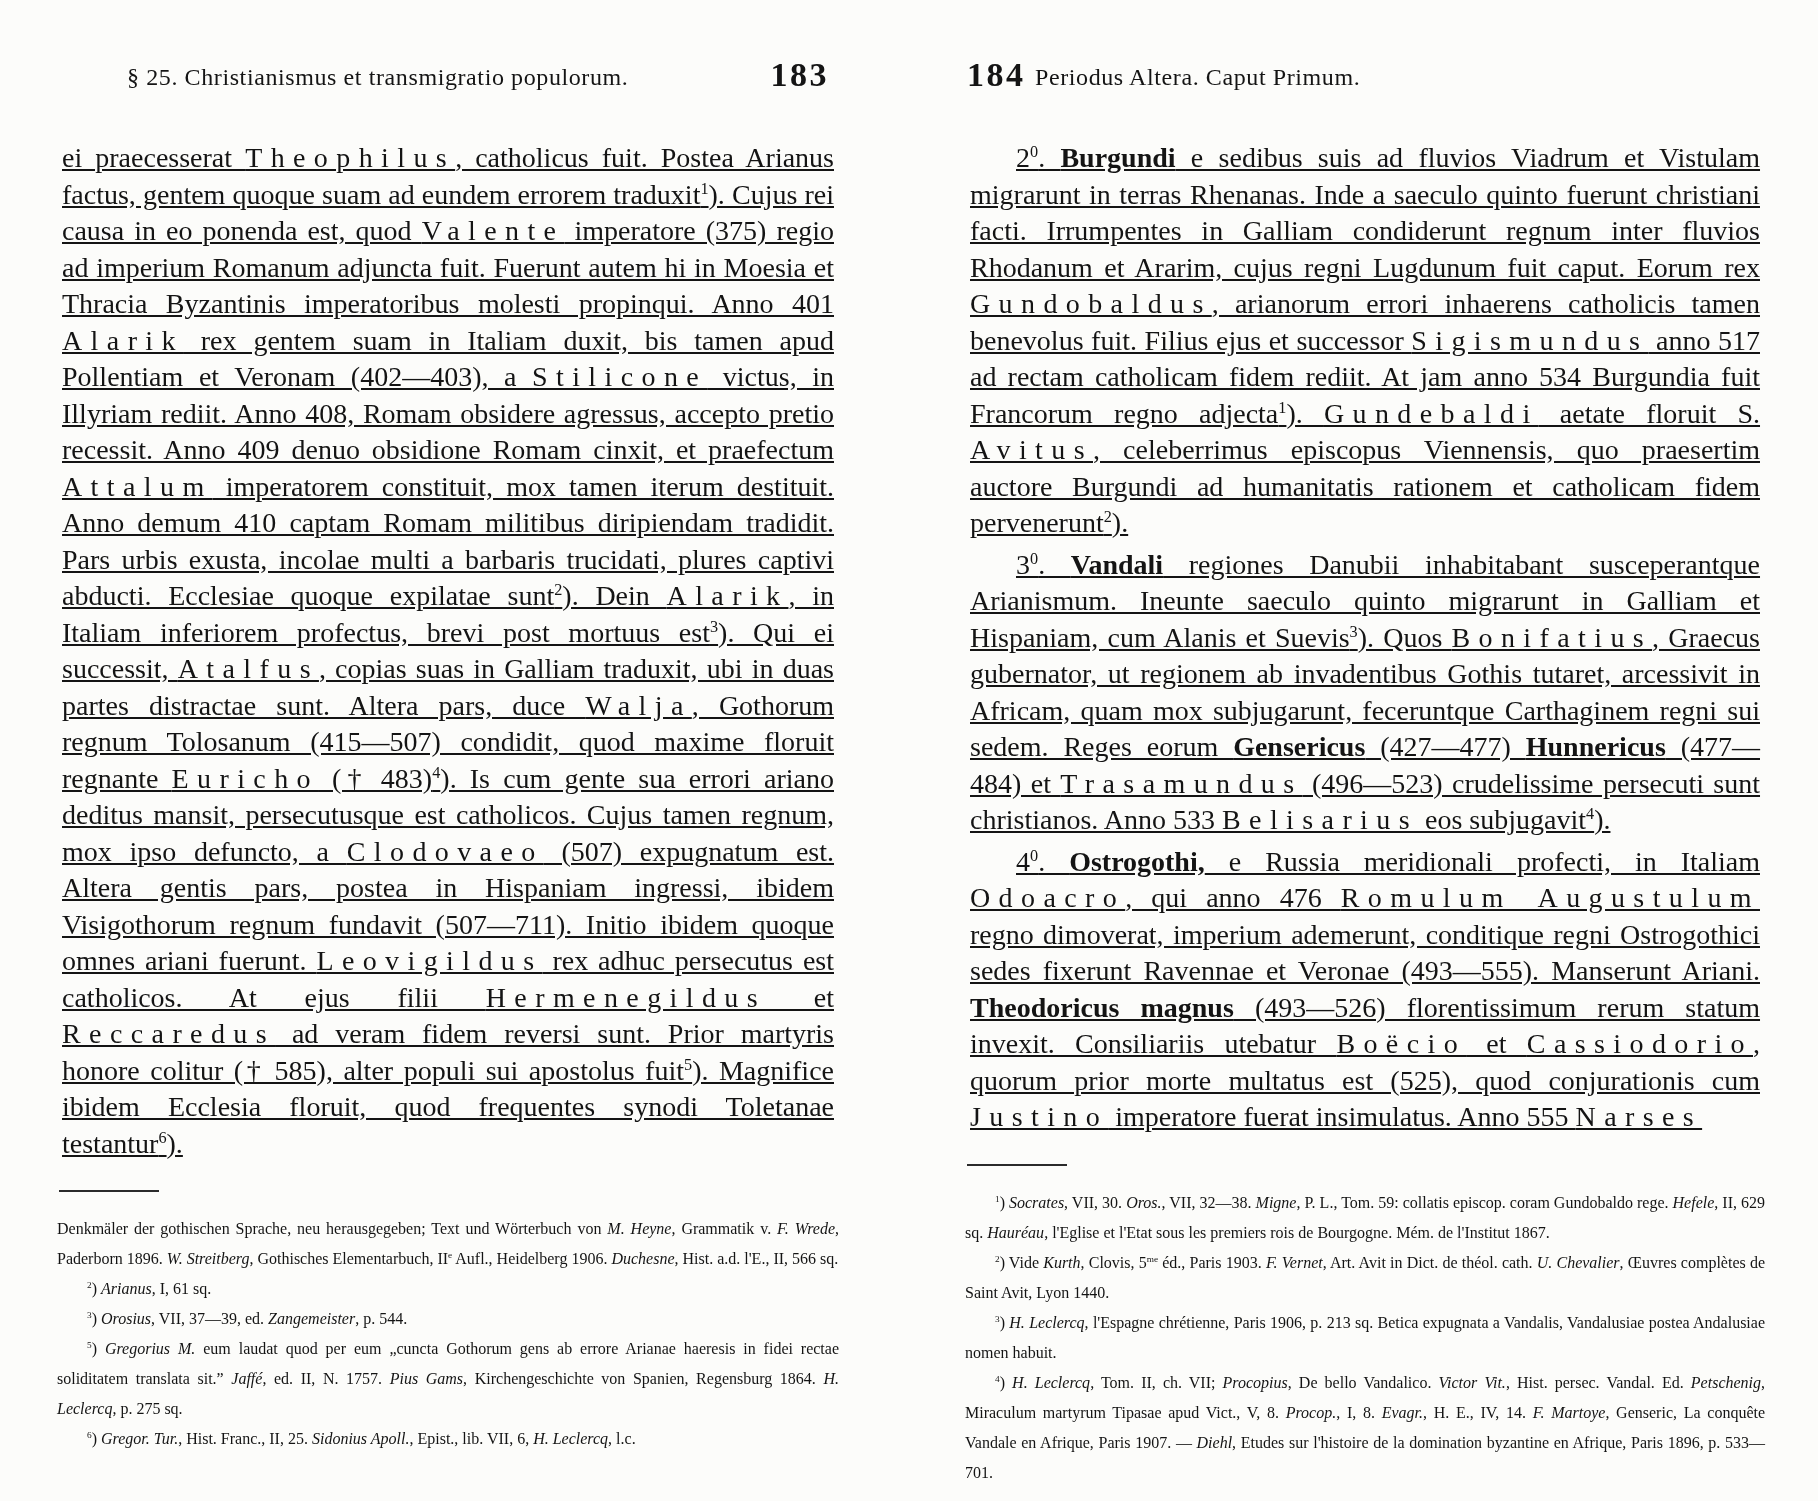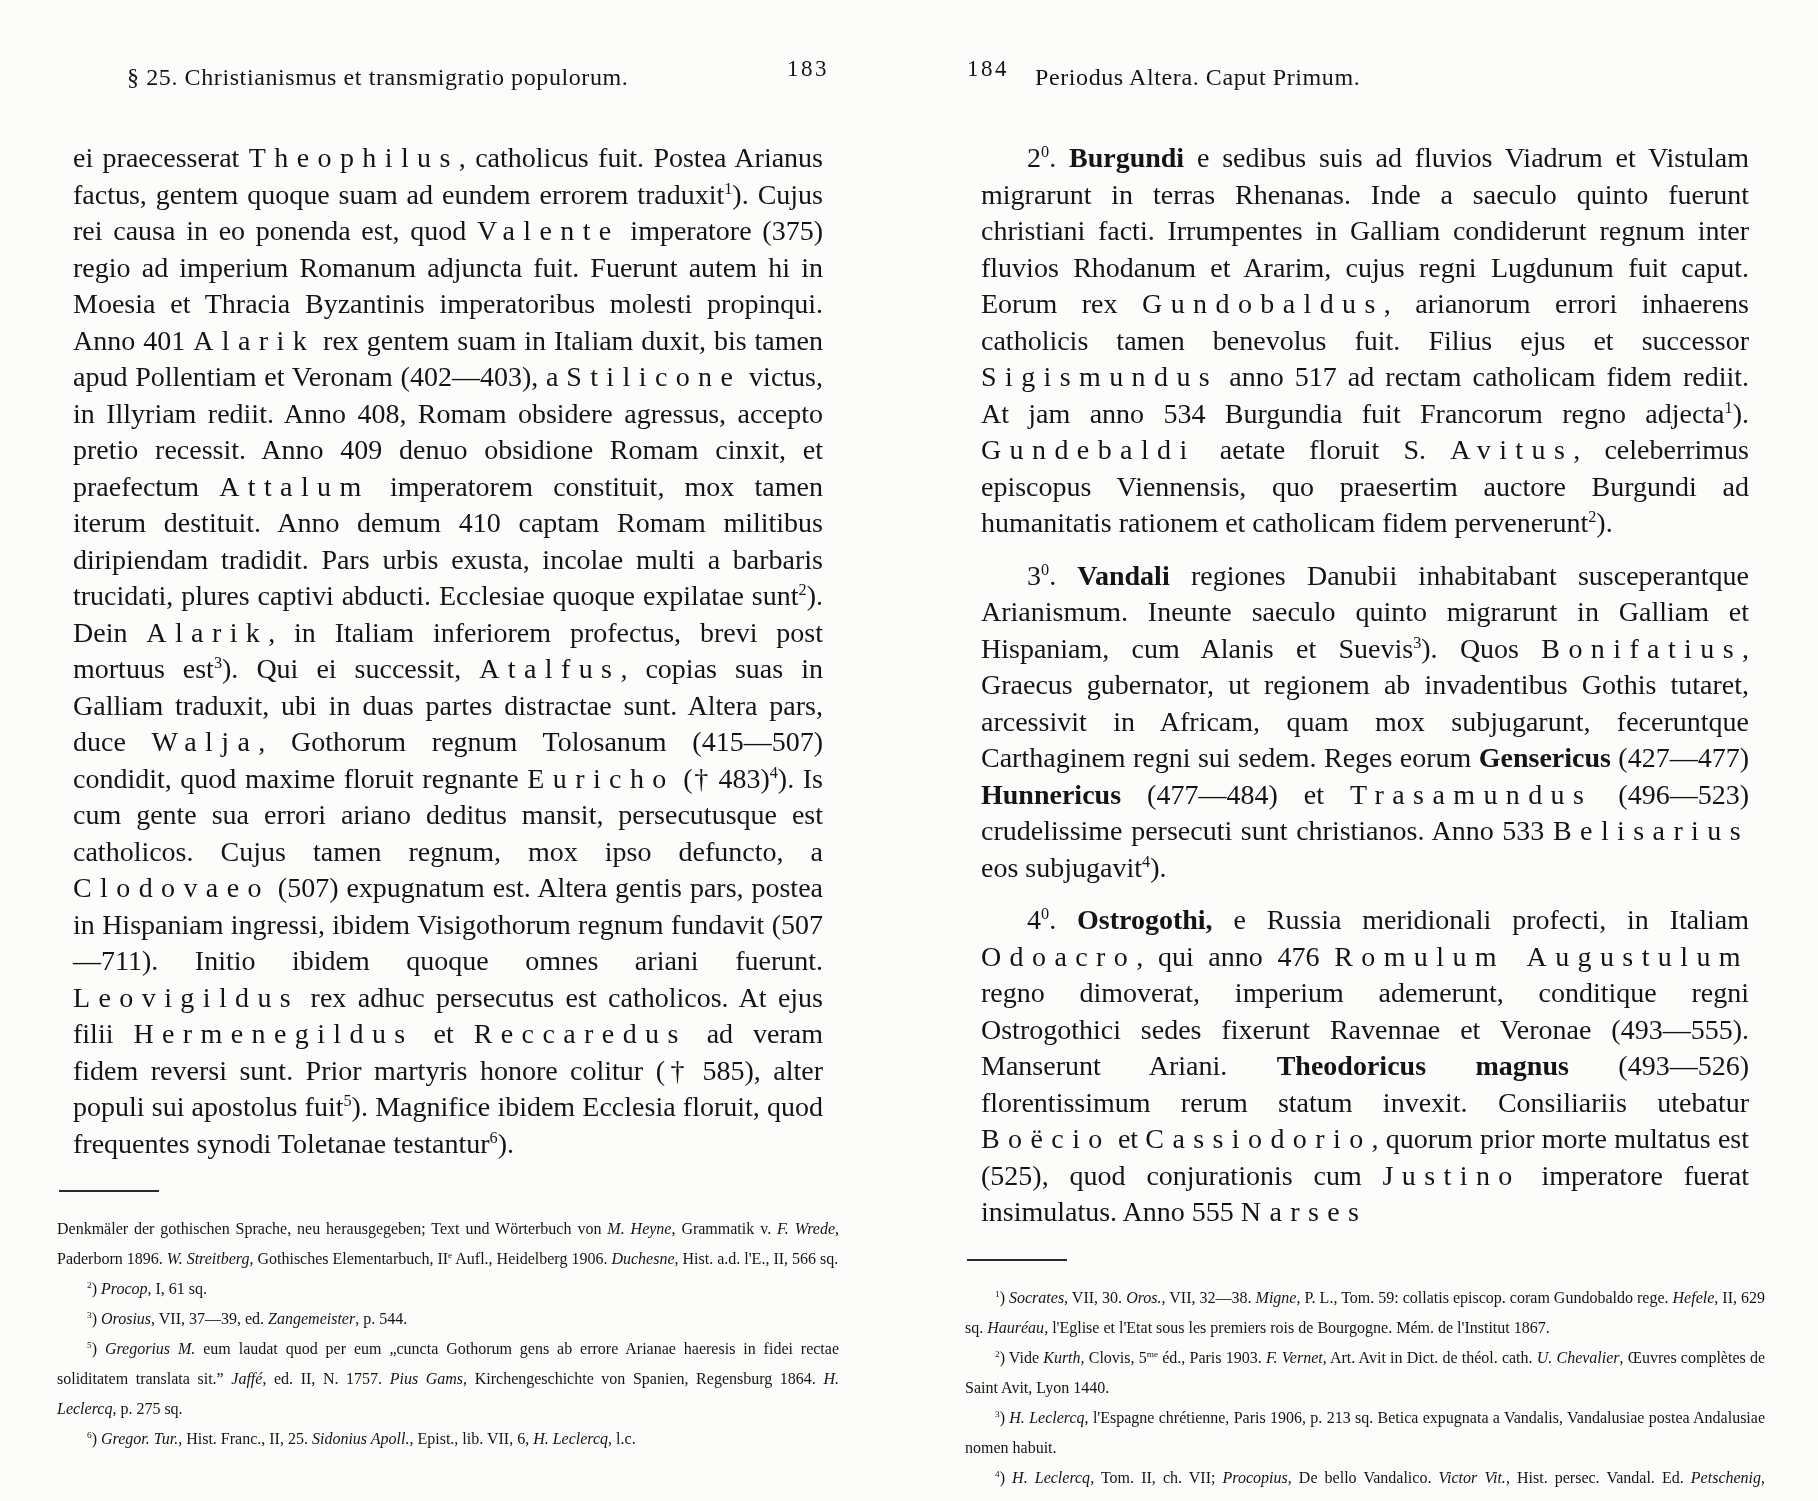--- a/index.html
+++ b/index.html
@@ -29,32 +29,33 @@
     letter-spacing: 0.6px;
     white-space: nowrap;
   }
   .header-title {
     text-align: left;
     padding: 4px 70px 0 70px;
   }
   .page-number {
     position: absolute;
     top: -4px;
-    font-size: 23px;
+    font-size: 34px;
     letter-spacing: 2.5px;
+    font-weight: bold;
   }
   .page-left  .page-number { right: 10px; }
   .page-right .page-number { left: 2px; }
 
   .body-text {
     font-size: 28px;
     line-height: 36.5px;
     text-align: justify;
   }
-  .para { margin: 16px; }
+  .para { margin: 5px; text-decoration: underline; }
   .para.indent { text-indent: 46px; }
 
   .run-sp  { letter-spacing: 0.30em; }
   .run-b   { font-weight: bold; }
   .run-i   { font-style: italic; }
   .run-sup { vertical-align: super; font-size: 0.58em; line-height: 0; letter-spacing: 0; }
 
   .footnote-rule {
     width: 100px;
     border: 0;
@@ -78,21 +79,21 @@
     <div class="page-header">
       <div class="header-title">§ 25. Christianismus et transmigratio populorum.</div>
       <div class="page-number">183</div>
     </div>
     <div class="body-text">
         <p class="para"><span>ei praecesserat </span><span class="run-sp">Theophilus</span><span>, catholicus fuit. Postea Arianus factus, gentem quoque suam ad eundem errorem traduxit</span><span class="run-sup">1</span><span>). Cujus rei causa in eo ponenda est, quod </span><span class="run-sp">Valente</span><span> imperatore (375) regio ad imperium Romanum adjuncta fuit. Fuerunt autem hi in Moesia et Thracia Byzantinis imperatoribus molesti propinqui. Anno 401 </span><span class="run-sp">Alarik</span><span> rex gentem suam in Italiam duxit, bis tamen apud Pollentiam et Veronam (402—403), a </span><span class="run-sp">Stilicone</span><span> victus, in Illyriam rediit. Anno 408, Romam obsidere agressus, accepto pretio recessit. Anno 409 denuo obsidione Romam cinxit, et praefectum </span><span class="run-sp">Attalum</span><span> imperatorem constituit, mox tamen iterum destituit. Anno demum 410 captam Romam militibus diripiendam tradidit. Pars urbis exusta, incolae multi a barbaris trucidati, plures captivi abducti. Ecclesiae quoque expilatae sunt</span><span class="run-sup">2</span><span>). Dein </span><span class="run-sp">Alarik</span><span>, in Italiam inferiorem profectus, brevi post mortuus est</span><span class="run-sup">3</span><span>). Qui ei successit, </span><span class="run-sp">Atalfus</span><span>, copias suas in Galliam traduxit, ubi in duas partes distractae sunt. Altera pars, duce </span><span class="run-sp">Walja</span><span>, Gothorum regnum Tolosanum (415—507) condidit, quod maxime floruit regnante </span><span class="run-sp">Euricho</span><span> († 483)</span><span class="run-sup">4</span><span>). Is cum gente sua errori ariano deditus mansit, persecutusque est catholicos. Cujus tamen regnum, mox ipso defuncto, a </span><span class="run-sp">Clodovaeo</span><span> (507) expugnatum est. Altera gentis pars, postea in Hispaniam ingressi, ibidem Visigothorum regnum fundavit (507—711). Initio ibidem quoque omnes ariani fuerunt. </span><span class="run-sp">Leovigildus</span><span> rex adhuc persecutus est catholicos. At ejus filii </span><span class="run-sp">Hermenegildus</span><span> et </span><span class="run-sp">Reccaredus</span><span> ad veram fidem reversi sunt. Prior martyris honore colitur († 585), alter populi sui apostolus fuit</span><span class="run-sup">5</span><span>). Magnifice ibidem Ecclesia floruit, quod frequentes synodi Toletanae testantur</span><span class="run-sup">6</span><span>).</span></p>
       </div>
     <hr class="footnote-rule">
     <div class="footnotes">
         <p class="fn"><span>Denkmäler der gothischen Sprache, neu herausgegeben; Text und Wörterbuch von </span><span class="run-i">M. Heyne</span><span>, Grammatik v. </span><span class="run-i">F. Wrede</span><span>, Paderborn 1896. </span><span class="run-i">W. Streitberg</span><span>, Gothisches Elementarbuch, II</span><span class="run-sup">e</span><span> Aufl., Heidelberg 1906. </span><span class="run-i">Duchesne</span><span>, Hist. a.d. l'E., II, 566 sq.</span></p>
-        <p class="fn indent"><span class="run-sup">2</span><span>) </span><span class="run-i">Procop</span><span>, I, 61 sq.</span></p>
+        <p class="fn indent"><span class="run-sup">2</span><span>) </span><span class="run-i">Arianus</span><span>, I, 61 sq.</span></p>
         <p class="fn indent"><span class="run-sup">3</span><span>) </span><span class="run-i">Orosius</span><span>, VII, 37—39, ed. </span><span class="run-i">Zangemeister</span><span>, p. 544.</span></p>
         <p class="fn indent"><span class="run-sup">5</span><span>) </span><span class="run-i">Gregorius M.</span><span> eum laudat quod per eum „cuncta Gothorum gens ab errore Arianae haeresis in fidei rectae soliditatem translata sit.” </span><span class="run-i">Jaffé</span><span>, ed. II, N. 1757. </span><span class="run-i">Pius Gams</span><span>, Kirchengeschichte von Spanien, Regensburg 1864. </span><span class="run-i">H. Leclercq</span><span>, p. 275 sq.</span></p>
         <p class="fn indent"><span class="run-sup">6</span><span>) </span><span class="run-i">Gregor. Tur.</span><span>, Hist. Franc., II, 25. </span><span class="run-i">Sidonius Apoll.</span><span>, Epist., lib. VII, 6, </span><span class="run-i">H. Leclercq</span><span>, l.c.</span></p>
       </div>
   </div>
 
   <div class="page page-right">
     <div class="page-header">
       <div class="header-title">Periodus Altera. Caput Primum.</div>
       <div class="page-number">184</div>

